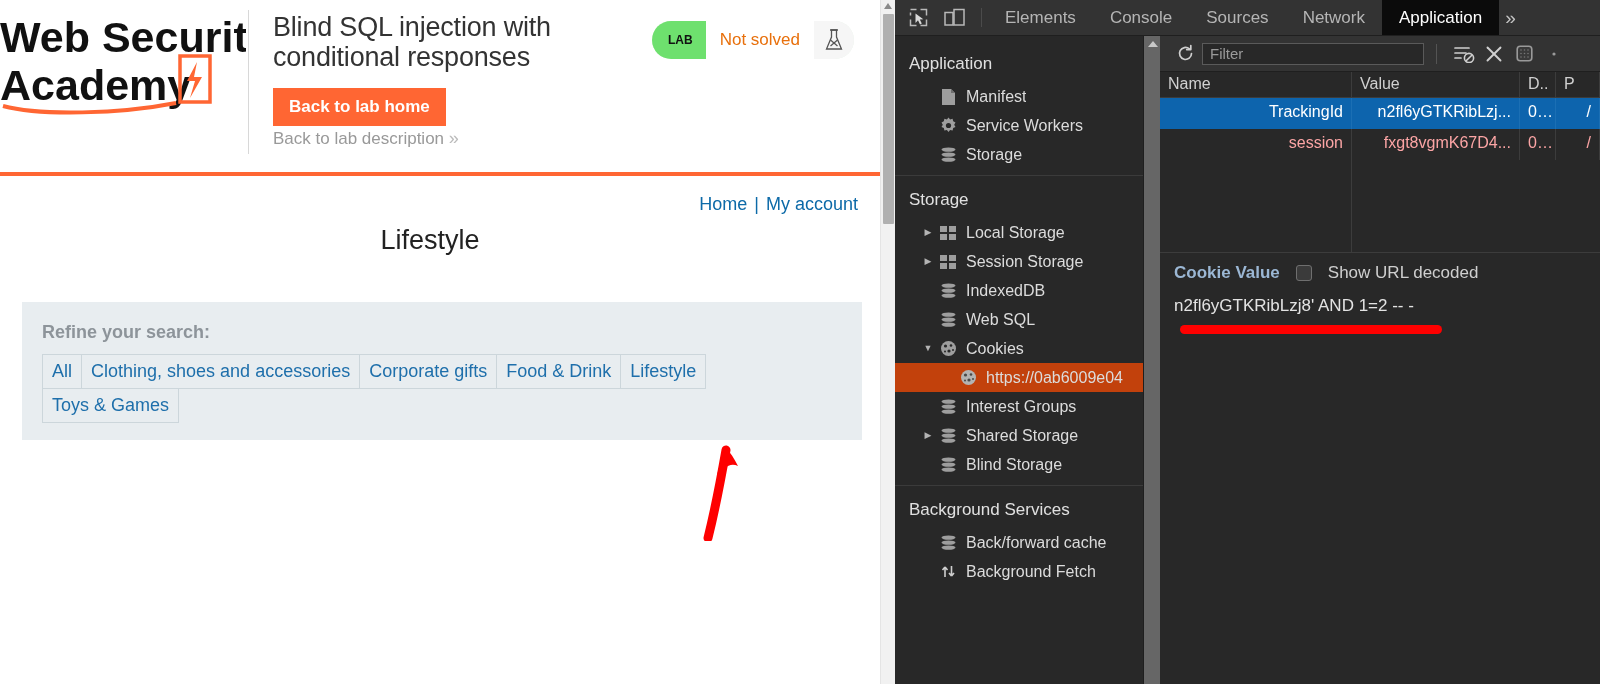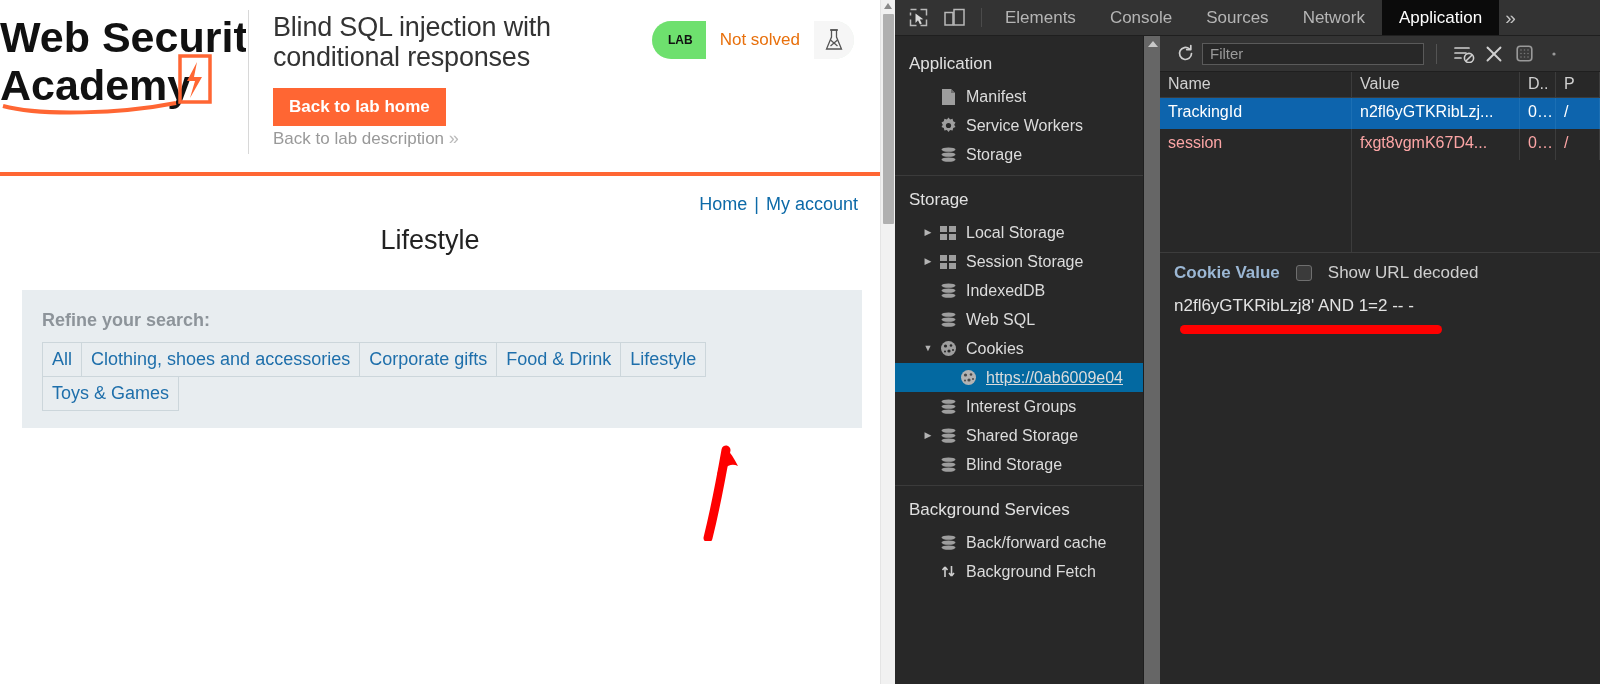--- a/index.html
+++ b/index.html
@@ -68,21 +68,21 @@
     line-height: 0.95; margin-left: 14px; display: inline-block; vertical-align: top;
   }
   .hanger { display: inline-block; vertical-align: top; margin-left: 18px; margin-top: 4px; }
 
   .category-title {
     text-align: center; font-size: 27px; color: #222; margin-top: 10px; font-weight: 400;
     padding-right: 20px;
   }
 
   .refine {
-    margin-top: 34px; background: #e8edf0; padding: 20px 20px 18px 20px;
+    margin-top: 46px; background: #e8edf0; padding: 20px 20px 18px 20px;
     width: 840px;
   }
   .refine-label { color: #8d949a; font-weight: bold; font-size: 18px; margin-bottom: 11px; }
   .refine-filters { display: flex; flex-wrap: wrap; }
   .filter-btn {
     border: 1px solid #ccd6db; background: transparent; color: #1e6fab;
     font-size: 18px; padding: 6px 9px; margin: 0 -1px -1px 0; cursor: pointer;
     font-family: "Liberation Sans", sans-serif; white-space: nowrap;
   }
 
@@ -131,21 +131,21 @@
     padding-top: 10px; position: relative;
   }
   .dt-section-title { padding: 8px 0 8px 14px; font-size: 17px; color: #e0e0e0; }
   .dt-sep { height: 1px; background: #3b3b3b; margin: 6px 0; }
   .dt-item {
     display: flex; align-items: center; height: 29px; padding-left: 14px;
     font-size: 16px; color: #dcdcdc; cursor: pointer; white-space: nowrap;
   }
   .dt-item.indent1 { padding-left: 26px; }
   .dt-item.indent2 { padding-left: 62px; }
-  .dt-item.selected { background: #0369a1; text-decoration: underline; }
+  .dt-item.selected { background: #c2410c; }
   .dt-twisty {
     width: 14px; flex: none; color: #b4b4b4; font-size: 9px; line-height: 1;
     display: flex; align-items: center; justify-content: center; margin-right: 2px;
   }
   .dt-twisty.spacer { visibility: hidden; }
   .dt-icon { width: 22px; flex: none; display: flex; align-items: center; justify-content: center; margin-right: 7px; }
   .dt-label { overflow: hidden; }
 
   .dt-sidebar-scroll {
     width: 17px; background: #666666; flex: none; position: relative; border-left: 1px solid #1e1e1e;
@@ -175,21 +175,21 @@
   .dt-table { flex: none; }
   .dt-thead {
     display: flex; height: 26px; background: #282828; border-bottom: 1px solid #3c3c3c;
     color: #d0d0d0; font-size: 16px;
   }
   .dt-thead .th { padding: 3px 8px; border-right: 1px solid #3c3c3c; overflow: hidden; white-space: nowrap; }
   .dt-row { display: flex; height: 31px; font-size: 16px; color: #fca5a5; cursor: pointer; }
   .dt-row.selected { background: #0d64ad; color: #fff; }
   .dt-row .td {
     padding: 5px 8px 0 8px; border-right: 1px solid #3c3c3c; overflow: hidden;
-    white-space: nowrap; text-overflow: ellipsis;
+    white-space: nowrap; text-overflow: ellipsis; text-align: right;
   }
   .dt-row.selected .td { border-right-color: #1b6fb4; }
   .col-name { width: 192px; flex: none; }
   .col-value { width: 168px; flex: none; }
   .col-domain { width: 36px; flex: none; }
   .col-path { flex: 1; }
   .dt-rows-fill { height: 92px; border-right: 1px solid #3c3c3c; width: 192px; }
   .dt-rowsarea { border-bottom: 1px solid #3c3c3c; }
 
   .dt-cookie-detail { flex: 1; padding: 10px 0 0 14px; min-height: 0; }

